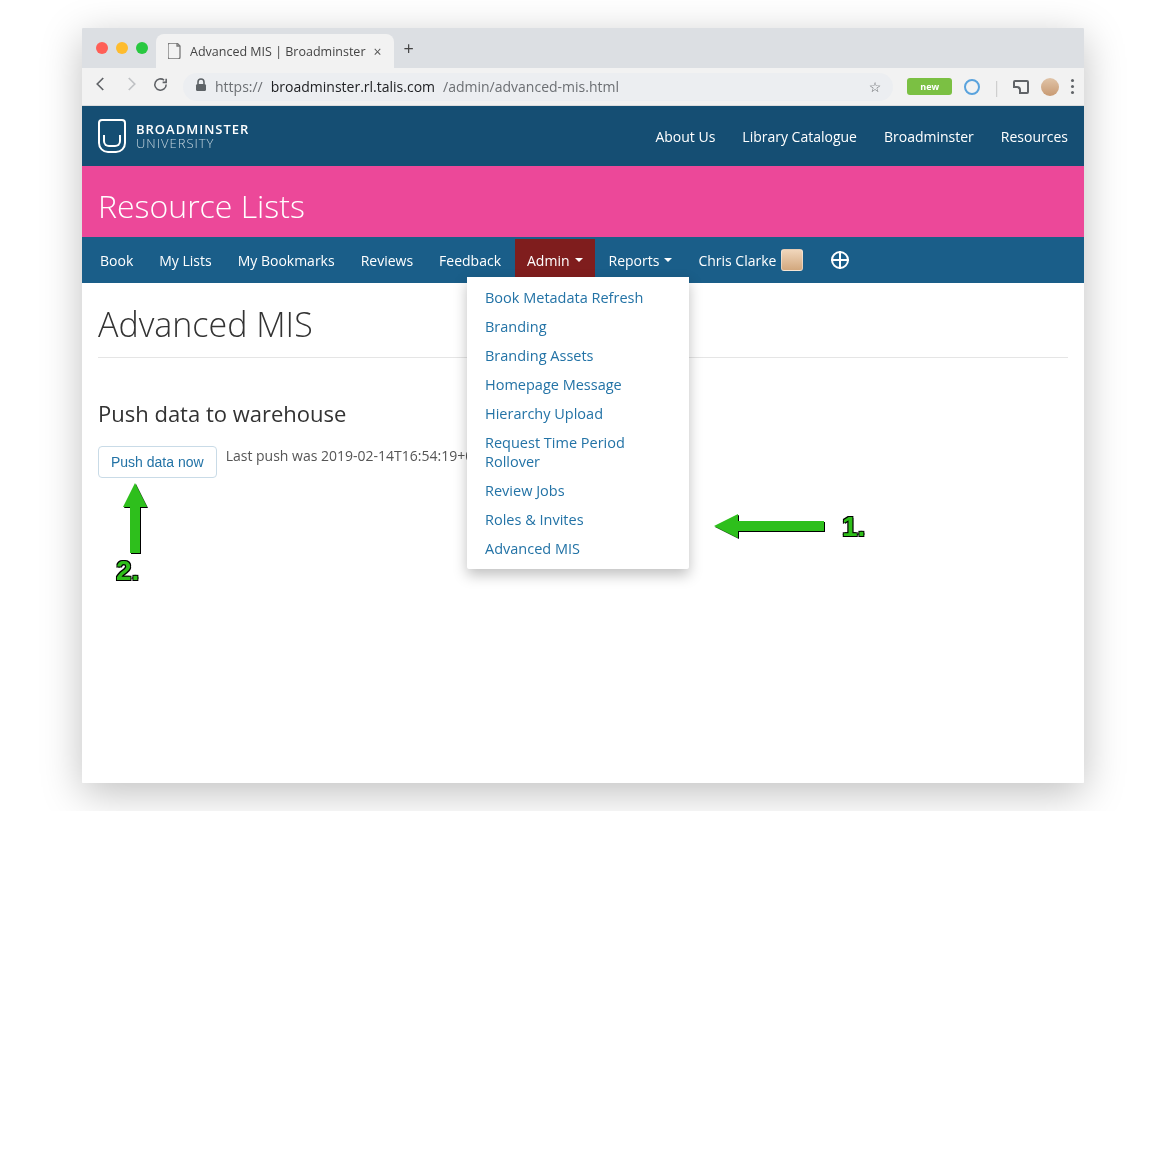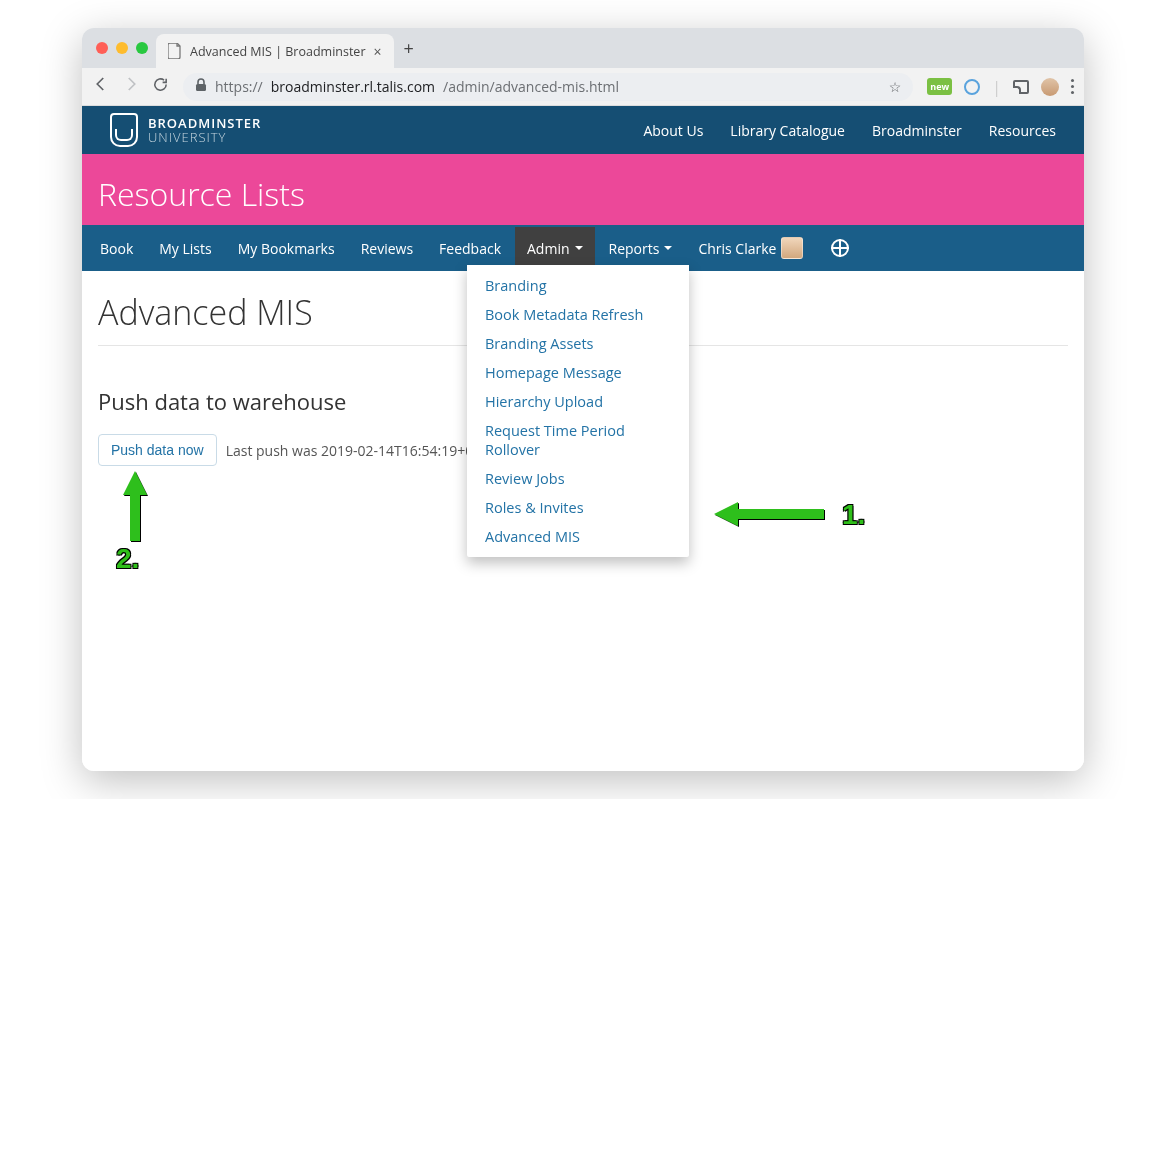--- a/index.html
+++ b/index.html
@@ -5,21 +5,21 @@
     * { box-sizing: border-box; margin: 0; padding: 0; }
     body {
       font-family: -apple-system, BlinkMacSystemFont, "Segoe UI", "Open Sans", sans-serif;
       background: #fff;
       padding: 20px 40px;
     }
     .frame {
       width: 1002px;
       margin: 8px auto;
       background: #f5f5f5;
-      border-radius: 12px;
+      border-radius: 1px;
       box-shadow: 0 10px 40px rgba(0,0,0,0.25);
       overflow: hidden;
       position: relative;
     }
     
     .tab-area {
       display: flex;
       align-items: center;
       height: 40px;
       background: #dcdfe3;
@@ -72,36 +72,36 @@
       border-radius: 16px;
       height: 28px;
       padding: 0 12px;
       gap: 8px;
       font-size: 14px;
       color: #6c6f73;
     }
     .url-box .lock { color:#4c9a52; }
     .url-box .host { color: #202124; }
     .right-icons { display:flex; gap:12px; align-items:center; color:#606367;}
-    .badge-new{background:#7bc043;color:#fff;font-size:9px;padding:2px 3px;border-radius:3px;font-weight:bold;}
+    .badge-new{background:#7bc043;color:#fff;font-size:9px;padding:2px 13px;border-radius:3px;font-weight:bold;}
     .ext-circle{width:16px;height:16px;border-radius:50%;border:2px solid #5aa3dd;display:inline-block;}
     .cast-icon{width:16px;height:14px;border:2px solid #606367;border-radius:2px;position:relative;display:inline-block;}
     .cast-icon::after{content:"";position:absolute;bottom:-2px;left:-2px;width:6px;height:6px;background:#f2f2f2;border-top:2px solid #606367;border-right:2px solid #606367;border-radius:0 4px 0 0;}
     .avatar-sm{width:18px;height:18px;border-radius:50%;background:linear-gradient(#e0c4a8,#c89a73);}
     .menu-dots{display:flex;flex-direction:column;gap:3px;}
     .menu-dots span{width:3px;height:3px;background:#606367;border-radius:50%;}
     
     .site-header {
       background: #154e73;
       color: #fff;
       display: flex;
       align-items: center;
       justify-content: space-between;
-      padding: 10px 28px;
-      height: 48px;
+      padding: 10px 16px;
+      height: 60px;
     }
     .logo { display:flex; align-items:center; gap:10px; }
     .logo-shield{width:28px;height:34px;border:2px solid #fff;border-radius:4px 4px 10px 10px;display:flex;align-items:flex-end;justify-content:center;}
     .logo-shield::before{content:"";width:14px;height:10px;border:2px solid #fff;border-top:none;border-radius:0 0 6px 6px;margin-bottom:4px;}
     .logo-text{font-size:13px;letter-spacing:1px;line-height:1.1;}
     .logo-text .l1{font-weight:600;}
     .logo-text .l2{font-weight:300;color:#c6d6df;}
     .topnav { display:flex; gap:27px; font-size:14px; }
     .topnav a { color:#fff; text-decoration:none; }
     
@@ -122,21 +122,21 @@
       font-size: 14px;
       position: relative;
       z-index: 5;
     }
     .main-nav .item {
       color: #fff;
       padding: 12px 12px;
       cursor: pointer;
       display:flex;align-items:center;gap:5px;
     }
-    .main-nav .item.active { background: #404040; align-items: center; }
+    .main-nav .item.active { background: #7f1d1d; align-items: center; }
     .caret { width:0;height:0;border-left:4px solid transparent;border-right:4px solid transparent;border-top:4px solid #fff;}
     .user-item{display:flex;align-items:center;gap:8px;}
     .avatar{width:22px;height:22px;border-radius:3px;background:linear-gradient(#f0d6bb,#d2a87e);border:1px solid rgba(255,255,255,0.4);}
     .globe{width:18px;height:18px;border:2px solid #fff;border-radius:50%;position:relative;margin-left:14px;}
     .globe::before{content:"";position:absolute;top:-2px;left:6px;width:2px;height:18px;background:#fff;}
     .globe::after{content:"";position:absolute;top:6px;left:-2px;width:18px;height:2px;background:#fff;}
     
     .dropdown {
       position: absolute;
       top: 40px;
@@ -168,21 +168,21 @@
       padding-bottom: 10px;
       border-bottom: 1px solid #e5e5e5;
       margin-bottom: 40px;
     }
     .section-h2 {
       font-size: 22px;
       font-weight: 400;
       color: #333;
       margin-bottom: 18px;
     }
-    .push-row { display:flex; align-items:center; gap:9px; }
+    .push-row { display:flex; align-items:flex-start; gap:9px; }
     .btn-outline {
       border: 1px solid #c9dbe7;
       background: #fff;
       color: #2373a6;
       padding: 7px 12px;
       border-radius: 4px;
       font-size: 14px;
       cursor: pointer;
     }
     .last-push { font-size: 14px; color: #555; }
@@ -319,22 +319,22 @@
         <span>Reports</span>
         <span class="caret"></span>
       </div>
     <div class="item user-item">
       <span>Chris Clarke</span>
       <span class="avatar"></span>
     </div>
     <span class="globe"></span>
 
     <div class="dropdown">
+      <div class="dd-item">Book Metadata Refresh</div>
       <div class="dd-item">Branding</div>
-      <div class="dd-item">Book Metadata Refresh</div>
       <div class="dd-item">Branding Assets</div>
       <div class="dd-item">Homepage Message</div>
       <div class="dd-item">Hierarchy Upload</div>
       <div class="dd-item">Request Time Period Rollover</div>
       <div class="dd-item">Review Jobs</div>
       <div class="dd-item">Roles &amp; Invites</div>
       <div class="dd-item">Advanced MIS</div>
     </div>
   </div>
 

